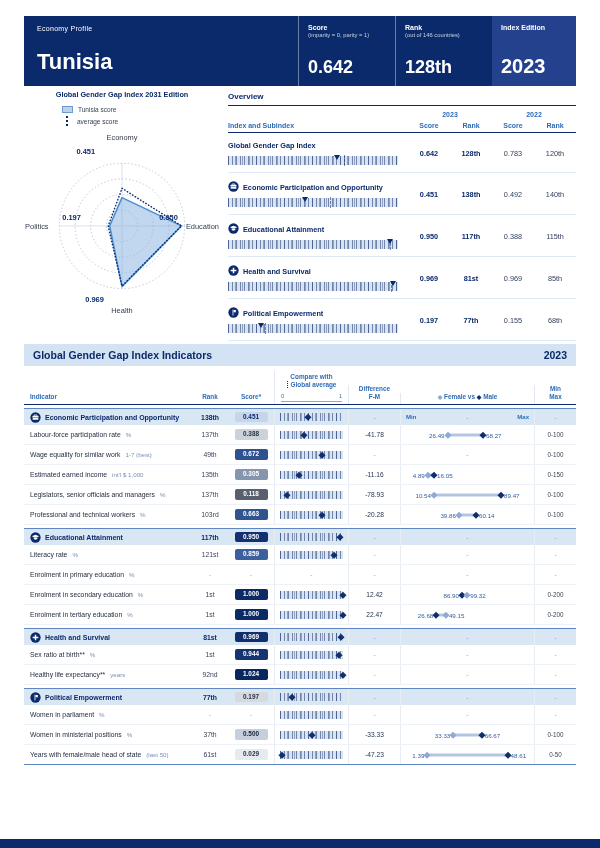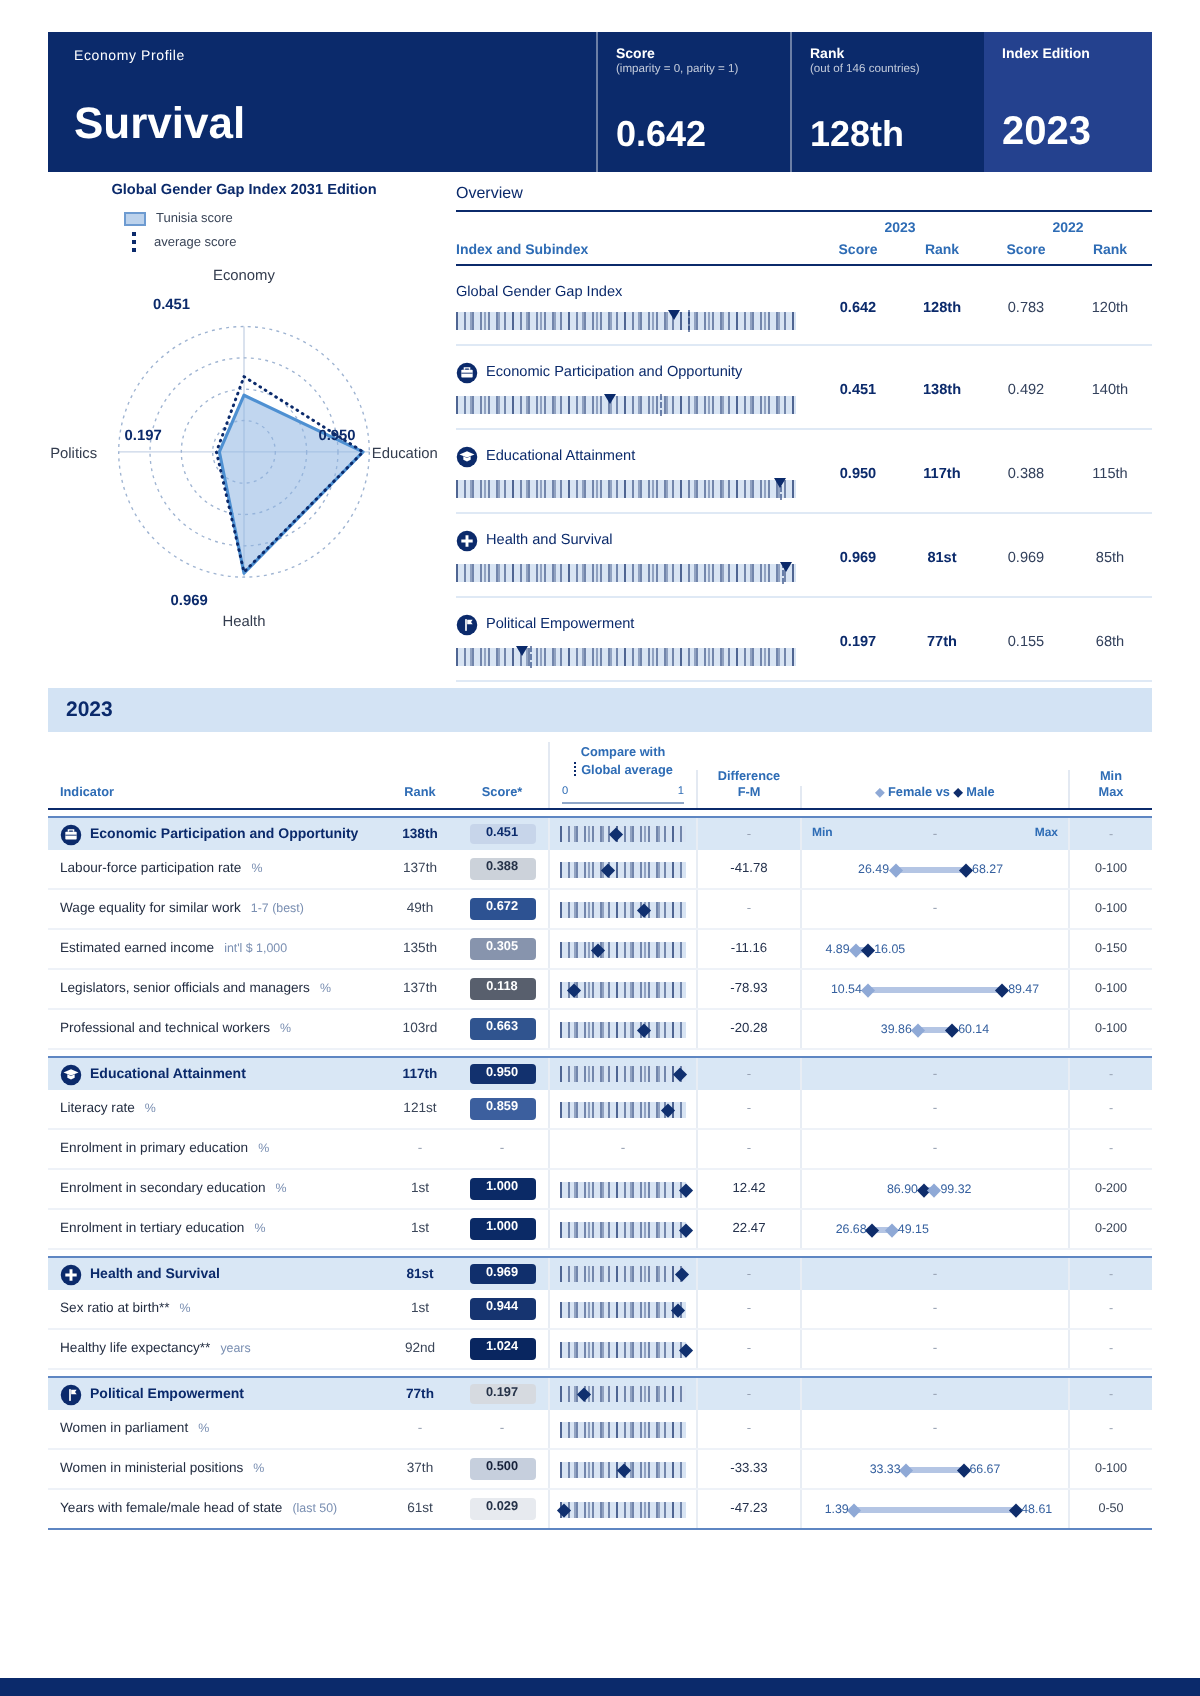--- a/index.html
+++ b/index.html
@@ -31,28 +31,28 @@
   .radar-svg{display:block}
   .ring{fill:none;stroke:#9fb4d2;stroke-width:.7;stroke-dasharray:1.5 2.2}
   .spoke{stroke:#c9d5e7;stroke-width:.7}
   .tun-poly{fill:rgba(142,181,226,.55);stroke:#4e90d2;stroke-width:1.6;stroke-linejoin:round}
   .avg-poly{fill:none;stroke:#0b2a6b;stroke-width:1.5;stroke-dasharray:.4 2.8;stroke-linecap:round}
   .ax-name{font-size:7.6px;fill:#333c4e}
   .ax-val{font-size:7.6px;font-weight:bold;fill:#0b2a6b}
 
   
   .ov{position:absolute;left:228px;top:92px;width:348px}
-  .ov-title{font-size:8px;font-weight:normal;color:#0b2a6b;padding-bottom:4px;border-bottom:1px solid #0b2a6b}
+  .ov-title{font-size:8px;font-weight:bold;color:#0b2a6b;padding-bottom:4px;border-bottom:1px solid #0b2a6b}
   .ov-head{display:grid;grid-template-columns:1fr 42px 42px 42px 42px;row-gap:4px;
            padding:5px 0 3px;border-bottom:1.5px solid #0b2a6b;color:#2e6cb5;font-weight:bold;font-size:7px}
   .ov-head .cidx{grid-area:1/1/3/2;align-self:end}
   .ov-head .cy,.ov-head .sr{text-align:center}
   .ov-row{display:grid;grid-template-columns:1fr 42px 42px 42px 42px;align-items:center;
           padding:8px 0 7px;border-bottom:1px solid #dfe9f5}
-  .ov-lbl{display:flex;align-items:flex-start;gap:4px;font-size:7.3px;font-weight:normal;color:#0b2a6b}
+  .ov-lbl{display:flex;align-items:flex-end;gap:4px;font-size:7.3px;font-weight:bold;color:#0b2a6b}
   .ov-strip{margin-top:6px;margin-right:10px}
   .ov-val{text-align:center;font-size:7.3px;color:#33415c}
   .ov-val.y23{font-weight:bold;color:#0b2a6b}
 
   .strip{position:relative;display:block;height:9px;background-color:#d8e4f3;
          background-image:repeating-linear-gradient(90deg,rgba(13,40,100,.5) 0 1px,transparent 1px 4px),
                           repeating-linear-gradient(90deg,rgba(13,40,100,.35) 0 1px,transparent 1px 7px)}
   .tri{position:absolute;top:-1px;transform:translateX(-50%);width:0;height:0;
        border-left:3.5px solid transparent;border-right:3.5px solid transparent;border-top:5px solid #0b2a6b}
   .avgl{position:absolute;top:-1px;bottom:-1px;border-left:1px dashed rgba(11,42,107,.55)}
@@ -106,21 +106,21 @@
   .icn{display:inline-flex;line-height:0}
 
   .footer{position:absolute;left:0;right:0;bottom:0;height:9px;background:#0b2a6b}
 </style>
 </head>
 <body>
 
 <div class="hdr">
   <div class="hdr-left">
     <div class="eyebrow">Economy Profile</div>
-    <div class="country">Survival</div>
+    <div class="country">Tunisia</div>
   </div>
   <div class="hm">
     <div class="l1">Score</div>
     <div class="l2">(imparity = 0, parity = 1)</div>
     <div class="v">0.642</div>
   </div>
   <div class="hm">
     <div class="l1">Rank</div>
     <div class="l2">(out of 146 countries)</div>
     <div class="v">128th</div>
@@ -276,20 +276,21 @@
         <div class="ov-val y23">0.197</div>
         <div class="ov-val y23">77th</div>
         <div class="ov-val">0.155</div>
         <div class="ov-val">68th</div>
       </div>
     </div>
 </div>
 
 <div class="ind">
   <div class="titlebar">
+    <span class="t">Global Gender Gap Index Indicators</span>
     <span class="t">2023</span>
   </div>
   <div class="ihead">
     <div class="hc hc-ind">Indicator</div>
     <div class="hc hc-c">Rank</div>
     <div class="hc hc-c">Score*</div>
     <div class="hc hc-strip">
       <div class="cw"><span>Compare with</span><br>
         <span class="dg"></span><span>Global average</span></div>
       <div class="axis">

